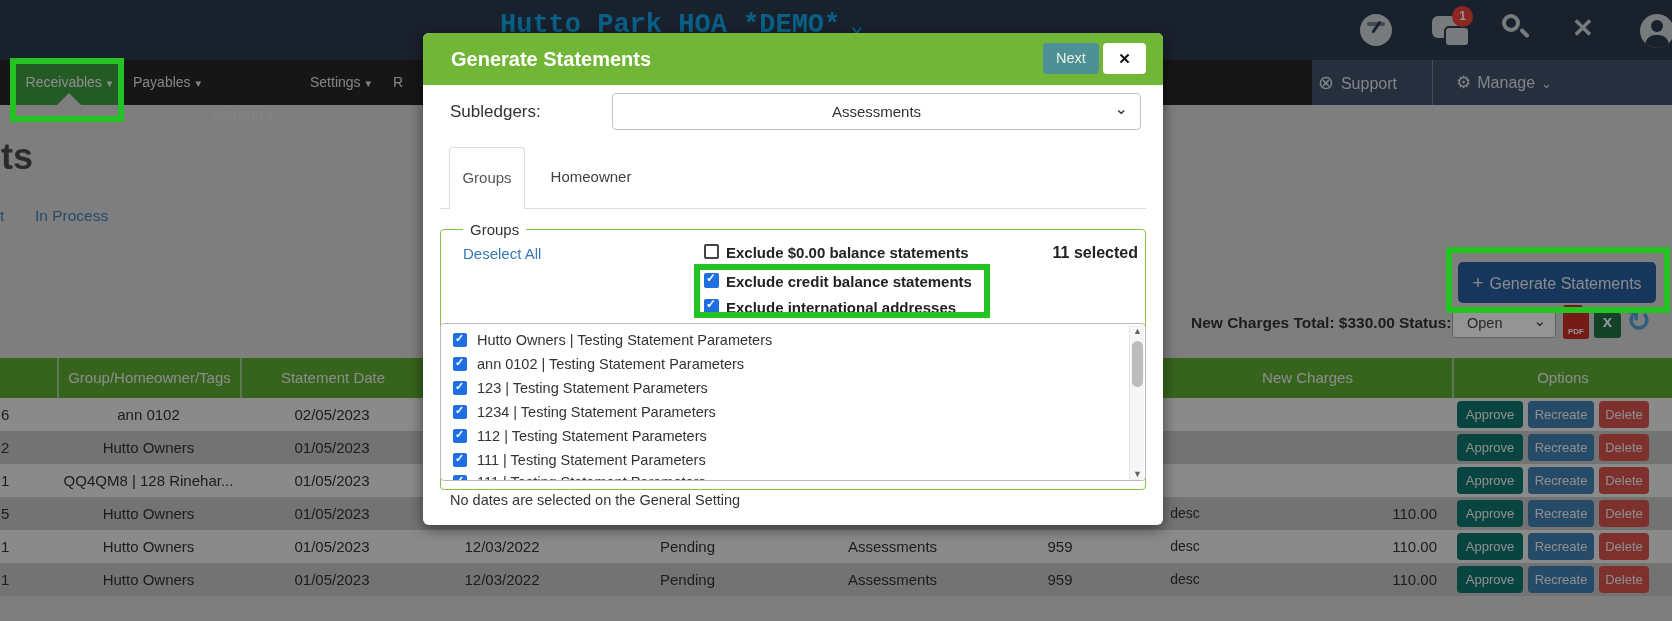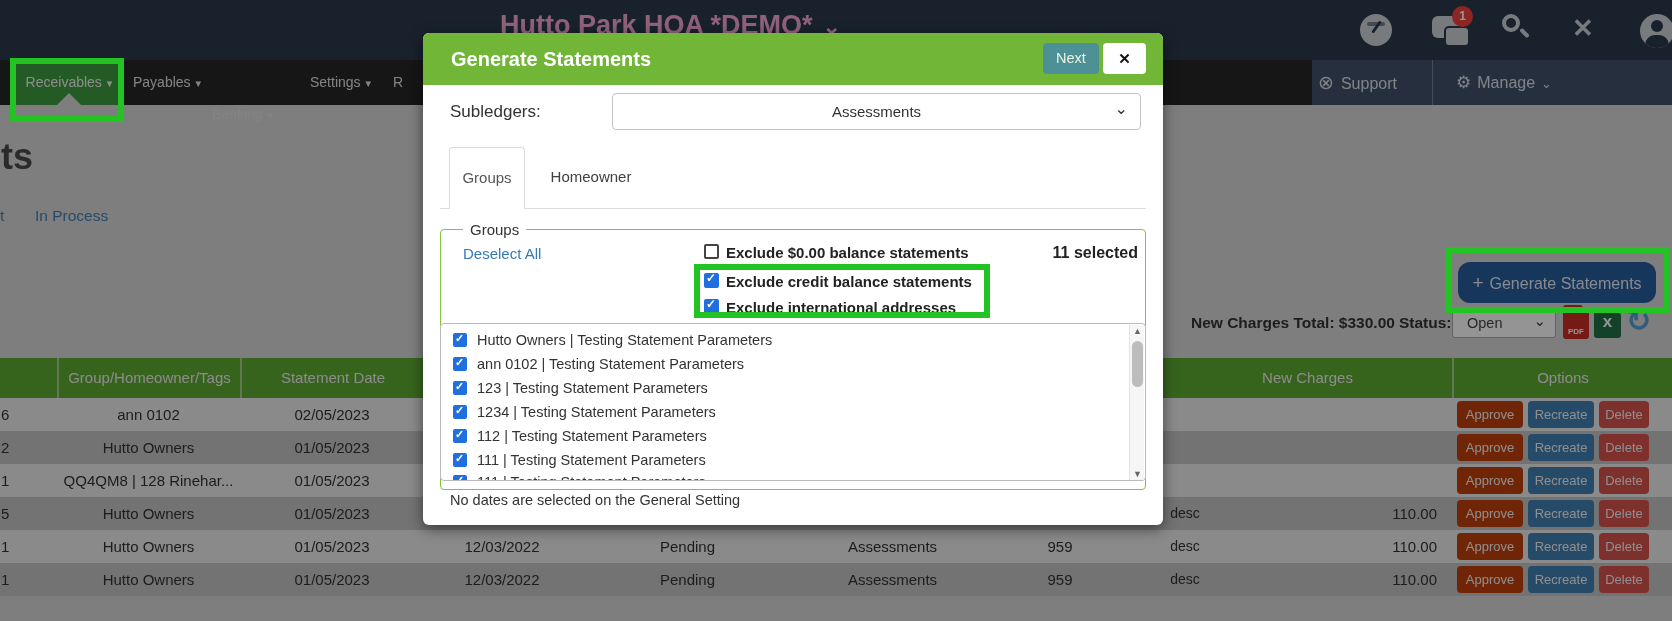--- a/index.html
+++ b/index.html
@@ -1,21 +1,21 @@
 <!DOCTYPE html>
 <html><head>
 <meta charset="utf-8">
 <style>
   * { margin:0; padding:0; box-sizing:border-box; }
   body { font-family:"Liberation Sans", sans-serif; background:#555; }
   .screen { position:relative; width:1672px; height:621px; overflow:hidden; background:#dadada; }
 
   
   .topbar { position:absolute; left:0; top:0; width:1672px; height:60px; background:#2c3a4e; }
-  .site-title { position:absolute; left:500px; top:10px; font-size:27px; font-weight:bold; color:#f9a8d4; white-space:nowrap; }
+  .site-title { position:absolute; left:500px; top:10px; font-size:27px; font-weight:bold; color:#0ea5e9; white-space:nowrap;font-family:Liberation Mono, monospace; }
   .site-title .caret { font-size:22px; margin-left:10px; font-weight:bold; }
 
   .ticon { position:absolute; top:14px; }
   .gauge { left:1360px; width:32px; height:32px; border-radius:50%; background:#cfd4da; }
   .gauge::after { content:""; position:absolute; left:15px; top:6px; width:3px; height:14px; background:#2c3a4e; transform:rotate(35deg); border-radius:2px; }
   .gauge::before { content:""; position:absolute; left:7px; top:8px; width:18px; height:4px; border-radius:2px; background:#2c3a4e; opacity:.55; }
   .chat { left:1432px; width:30px; height:22px; background:#cfd4da; border-radius:6px; top:16px; }
   .chat::after { content:""; position:absolute; left:12px; top:10px; width:22px; height:17px; background:#cfd4da; border-radius:5px; border:2px solid #2c3a4e; }
   .chat-badge { position:absolute; left:1452px; top:6px; width:21px; height:21px; border-radius:50%; background:#f0433c; color:#fff; font-size:12px; font-weight:bold; text-align:center; line-height:21px; z-index:2; }
   .search-i { left:1502px; width:18px; height:18px; border:4px solid #cfd4da; border-radius:50%; }
@@ -36,21 +36,21 @@
   .support-item { position:absolute; left:1318px; top:0; height:45px; line-height:45px; color:#dde2e8; font-size:16px; }
   .support-item .ring { font-size:19px; margin-right:7px; }
   .manage-item { position:absolute; left:1456px; top:0; height:36px; line-height:45px; color:#dde2e8; font-size:16px; }
   .manage-item .gear { font-size:17px; margin-right:6px; }
   .manage-item .mcaret { font-size:13px; margin-left:6px; }
 
   .page-heading { position:absolute; left:1px; top:136px; font-size:36px; font-weight:bold; color:#4b4b4b; }
   .page-tab-frag { position:absolute; left:0; top:207px; font-size:15.5px; color:#4180b5; }
   .in-process { position:absolute; left:35px; top:207px; font-size:15.5px; color:#4180b5; }
 
-  .gen-btn { position:absolute; left:1458px; top:262px; width:198px; height:41px; background:#265d9e; border-radius:12px; color:#e8edf3; font-size:16px; text-align:center; line-height:41px; }
+  .gen-btn { position:absolute; left:1458px; top:262px; width:198px; height:41px; background:#265d9e; border-radius:5px; color:#e8edf3; font-size:16px; text-align:center; line-height:41px; }
   .gen-btn .plus { font-size:19px; margin-right:6px; }
 
   .nc-total { position:absolute; left:1191px; top:314px; font-size:15.5px; font-weight:bold; color:#333; }
   .status-label { position:absolute; left:1399px; top:314px; font-size:15.5px; font-weight:bold; color:#333; }
   .status-select { position:absolute; left:1452px; top:308px; width:104px; height:30px; background:#fff; border:1px solid #a9a9a9; border-radius:3px; font-size:14.5px; color:#444; line-height:28px; padding-left:14px; }
   .status-select .chev { position:absolute; right:9px; top:-2px; font-size:15px; color:#333; }
   .pdf-icon { position:absolute; left:1563px; top:305px; width:26px; height:34px; background:#cb2e25; border-radius:3px; }
   .pdf-icon::before { content:""; position:absolute; right:0; top:0; border-left:8px solid transparent; border-top:8px solid #dadada; }
   .pdf-icon span { position:absolute; left:0; bottom:3px; width:100%; text-align:center; color:#fff; font-size:8px; font-weight:bold; }
   .xls-icon { position:absolute; left:1594px; top:307px; width:27px; height:31px; background:#217346; border-radius:3px; color:#fff; font-weight:bold; font-size:17px; text-align:center; line-height:29px; }
@@ -66,21 +66,21 @@
   .trow.odd { background:#eeeeee; } .trow.even { background:#c6c6c6; }
   .td { position:absolute; top:0; height:33px; line-height:33px; text-align:center; white-space:nowrap; }
   .td-id { left:1px; width:56px; text-align:left; }
   .td-group { left:57px; width:183px; } .td-stmt { left:240px; width:184px; }
   .td-sent { left:424px; width:156px; } .td-status { left:580px; width:215px; }
   .td-sub { left:795px; width:195px; } .td-ref { left:990px; width:140px; }
   .td-desc { left:1130px; width:110px; font-size:14px; }
   .td-charges { left:1240px; width:205px; text-align:right; padding-right:8px; }
   .td-group.linky { }
   .rbtn { position:absolute; top:3px; height:27px; border-radius:4px; color:#f5f5f5; font-size:13px; text-align:center; line-height:27px; }
-  .rbtn.approve { left:1457px; width:66px; background:#c2410c; }
+  .rbtn.approve { left:1457px; width:66px; background:#0f766e; }
   .rbtn.recreate { left:1528px; width:66px; background:#4381b5; }
   .rbtn.delete { left:1599px; width:50px; background:#d9534f; }
 
   
   .overlay { position:absolute; left:0; top:0; width:1672px; height:621px; background:rgba(0,0,0,.42); z-index:10; }
 
   
   .modal { position:absolute; left:423px; top:33px; width:740px; height:492px; background:#fff; border-radius:6px; box-shadow:0 4px 14px rgba(0,0,0,.5); z-index:20; }
   .m-header { position:absolute; left:0; top:0; width:740px; height:52px; background:#72b637; border-radius:6px 6px 0 0; }
   .m-title { position:absolute; left:28px; top:0; height:52px; line-height:52px; color:#fff; font-size:20px; font-weight:bold; }

